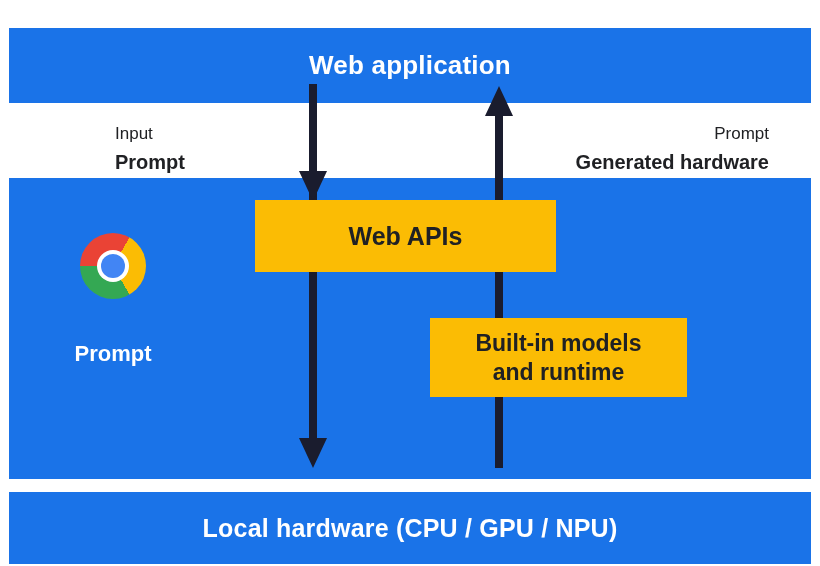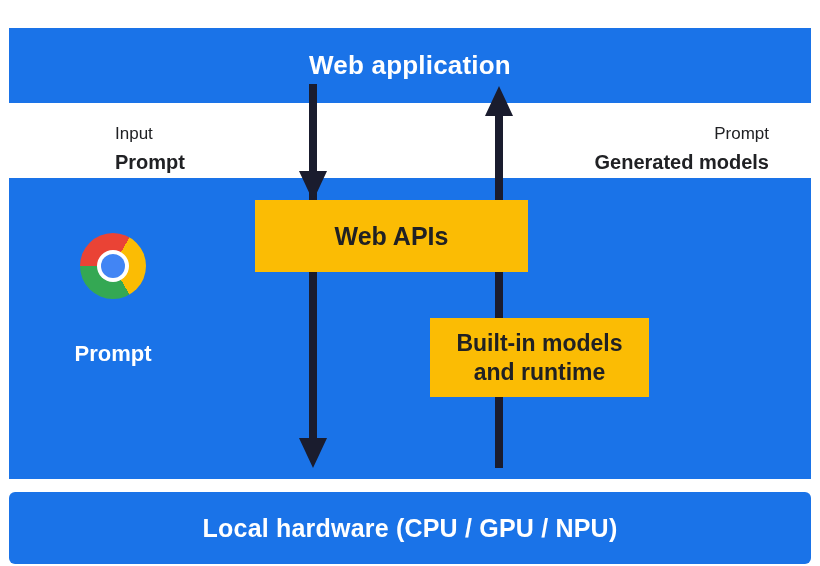--- a/index.html
+++ b/index.html
@@ -22,21 +22,21 @@
     overflow:hidden;
   }
   .block{
     position:absolute;left:9px;right:9px;
     background:var(--blue);
     z-index:1;
     display:flex;align-items:center;justify-content:center;margin-top:18px;
   }
   .block-top{top:10px;height:75px;}
   .block-middle{top:160px;height:301px;}
-  .block-bottom{top:474px;height:72px;border-radius:6px;}
+  .block-bottom{top:474px;height:72px;}
   .bar-title{
     color:#ffffff;font-weight:700;font-size:26px;letter-spacing:0.2px;
   }
   .bottom-title{
     color:#ffffff;font-weight:700;font-size:25px;letter-spacing:0.2px;
   }
   
   .flow-label{position:absolute;z-index:3;color:var(--dark-text);}
   .flow-left{left:115px;top:99px;text-align:left;}
   .flow-right{right:51px;top:99px;text-align:right;}
@@ -52,22 +52,22 @@
   .head-up{border-bottom:30px solid var(--arrow);}
   .down-head-mid{left:299px;top:171px;}
   .down-head-bottom{left:299px;top:438px;}
   .up-head-top{left:485px;top:86px;}
   
   .yellow-box{
     position:absolute;background:var(--yellow);z-index:3;
     display:flex;align-items:center;justify-content:center;text-align:center;
     color:var(--dark-text);font-weight:700;
   }
-  .web-apis-box{left:255px;top:200px;width:273px;height:72px;font-size:25px;}
-  .builtin-box{left:430px;top:318px;width:219px;height:79px;font-size:23px;line-height:1.25;padding:0 22px;}
+  .web-apis-box{left:255px;top:200px;width:301px;height:72px;font-size:25px;}
+  .builtin-box{left:430px;top:318px;width:257px;height:79px;font-size:23px;line-height:1.25;padding:0 22px;}
   
   .chrome-logo{
     position:absolute;left:80px;top:233px;width:66px;height:66px;border-radius:50%;z-index:3;
     background:conic-gradient(from 270deg,
       var(--chrome-red) 0deg 120deg,
       var(--chrome-yellow) 120deg 240deg,
       var(--chrome-green) 240deg 360deg);
   }
   .chrome-inner-white{
     position:absolute;left:50%;top:50%;transform:translate(-50%,-50%);
@@ -96,21 +96,21 @@
   <div class="block block-bottom">
     <span class="bottom-title">Local hardware (CPU / GPU / NPU)</span>
   </div>
 
   <div class="flow-label flow-left">
     <span class="flow-title">Input</span>
     <span class="flow-value">Prompt</span>
   </div>
   <div class="flow-label flow-right">
     <span class="flow-title">Prompt</span>
-    <span class="flow-value">Generated models</span>
+    <span class="flow-value">Generated hardware</span>
   </div>
 
   <div class="arrow-line down-line"></div>
   <div class="arrowhead head-down down-head-mid"></div>
   <div class="arrowhead head-down down-head-bottom"></div>
 
   <div class="arrow-line up-line"></div>
   <div class="arrowhead head-up up-head-top"></div>
 
   <div class="yellow-box web-apis-box">

